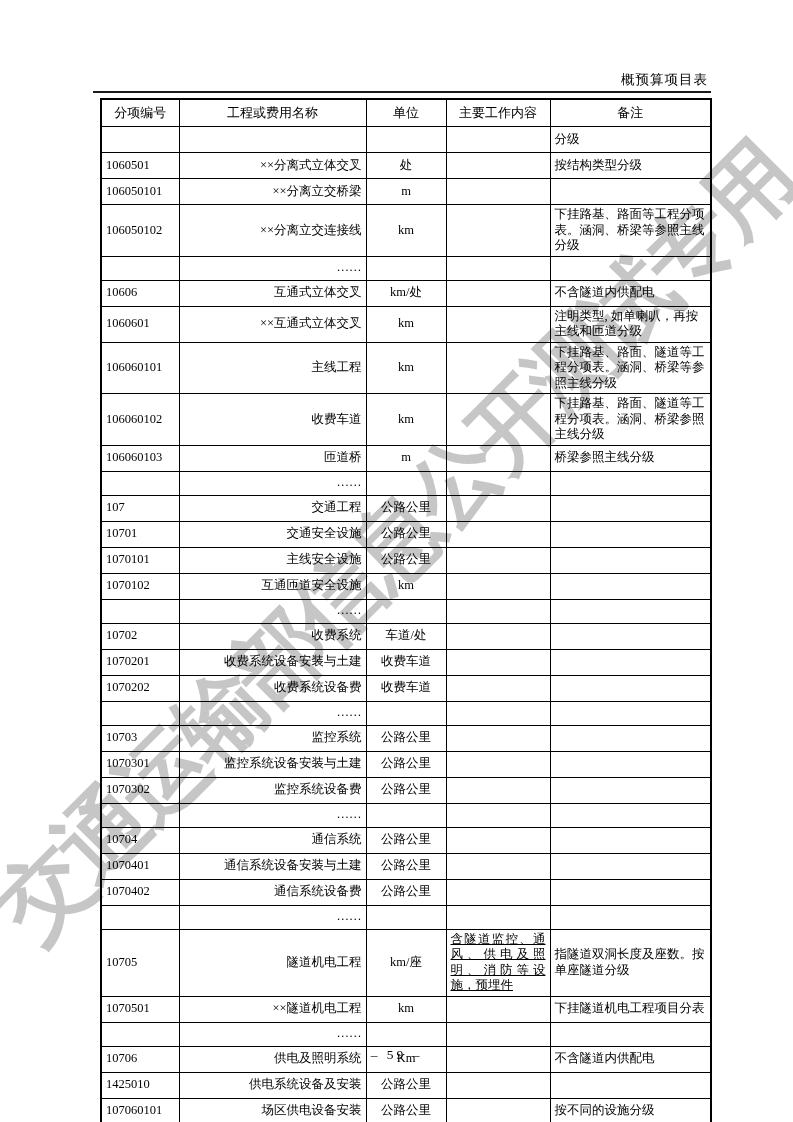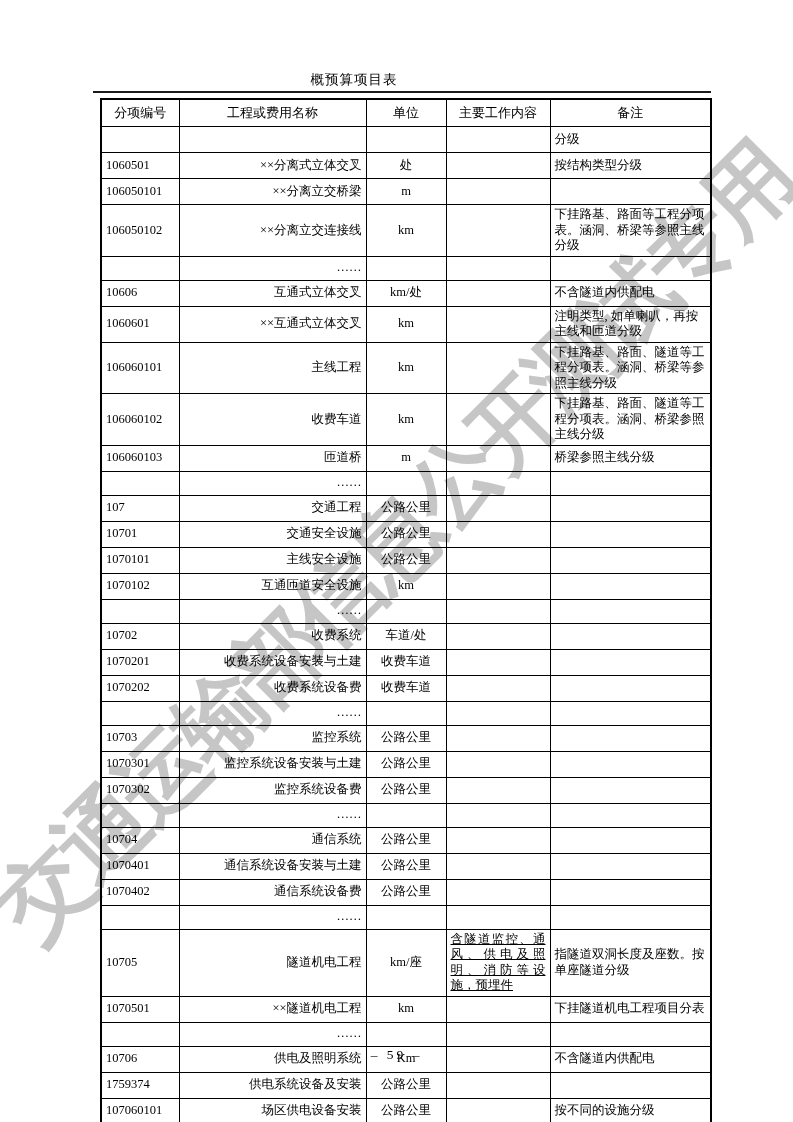--- a/index.html
+++ b/index.html
@@ -7,21 +7,21 @@
     position:relative;
     width:793px;height:1122px;
     margin:0 auto;
     background:#ffffff;
     overflow:hidden;
     font-family:"Liberation Serif","DejaVu Serif",serif;
     color:#000;
   }
   .caption{
     position:absolute;top:71px;left:0;width:708px;
-    text-align:center;font-size:13.5px;letter-spacing:1px;
+    text-align:right;font-size:13.5px;letter-spacing:1px;
     z-index:2;
   }
   .header-rule{
     position:absolute;top:91px;left:93px;width:618px;height:0;
     border-top:2px solid #1a1a1a;z-index:2;
   }
   .watermark{
     position:absolute;left:-212px;top:474px;width:1214px;height:136px;
     line-height:136px;text-align:center;white-space:nowrap;
     transform:rotate(-45deg);
@@ -308,21 +308,21 @@
       <td class="c-note"></td>
     </tr>
         <tr>
       <td class="c-no">10706</td>
       <td class="c-name">供电及照明系统</td>
       <td class="c-unit">Km</td>
       <td class="c-work"></td>
       <td class="c-note">不含隧道内供配电</td>
     </tr>
         <tr>
-      <td class="c-no">1759374</td>
+      <td class="c-no">1425010</td>
       <td class="c-name">供电系统设备及安装</td>
       <td class="c-unit">公路公里</td>
       <td class="c-work"></td>
       <td class="c-note"></td>
     </tr>
         <tr>
       <td class="c-no">107060101</td>
       <td class="c-name">场区供电设备安装</td>
       <td class="c-unit">公路公里</td>
       <td class="c-work"></td>

